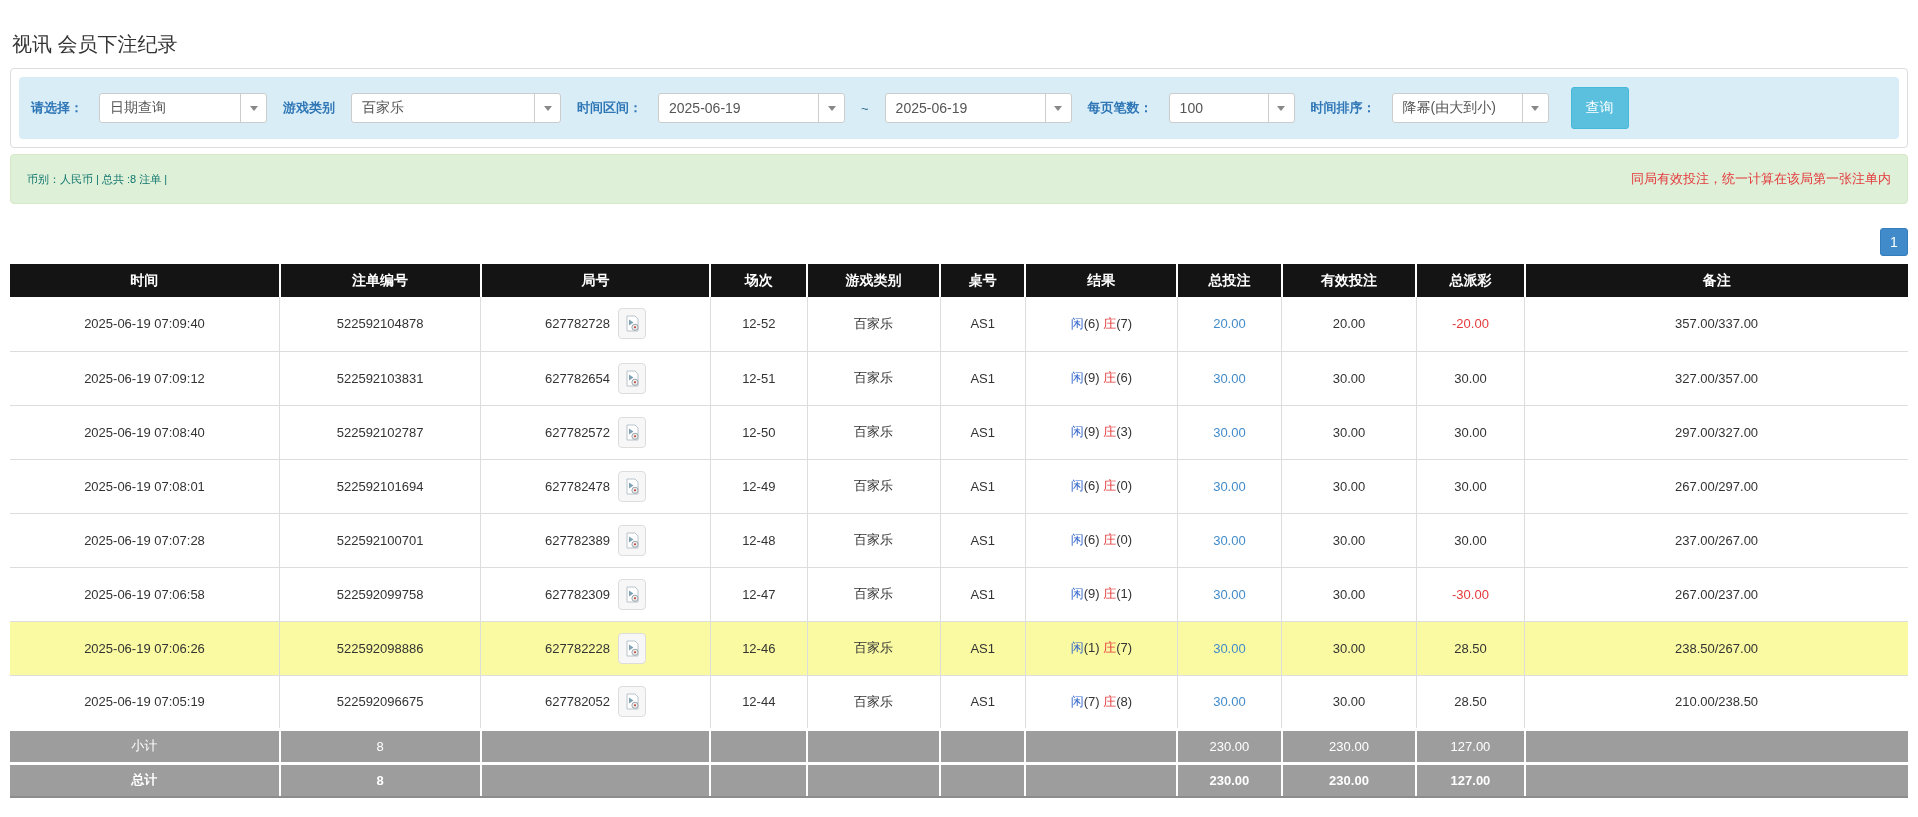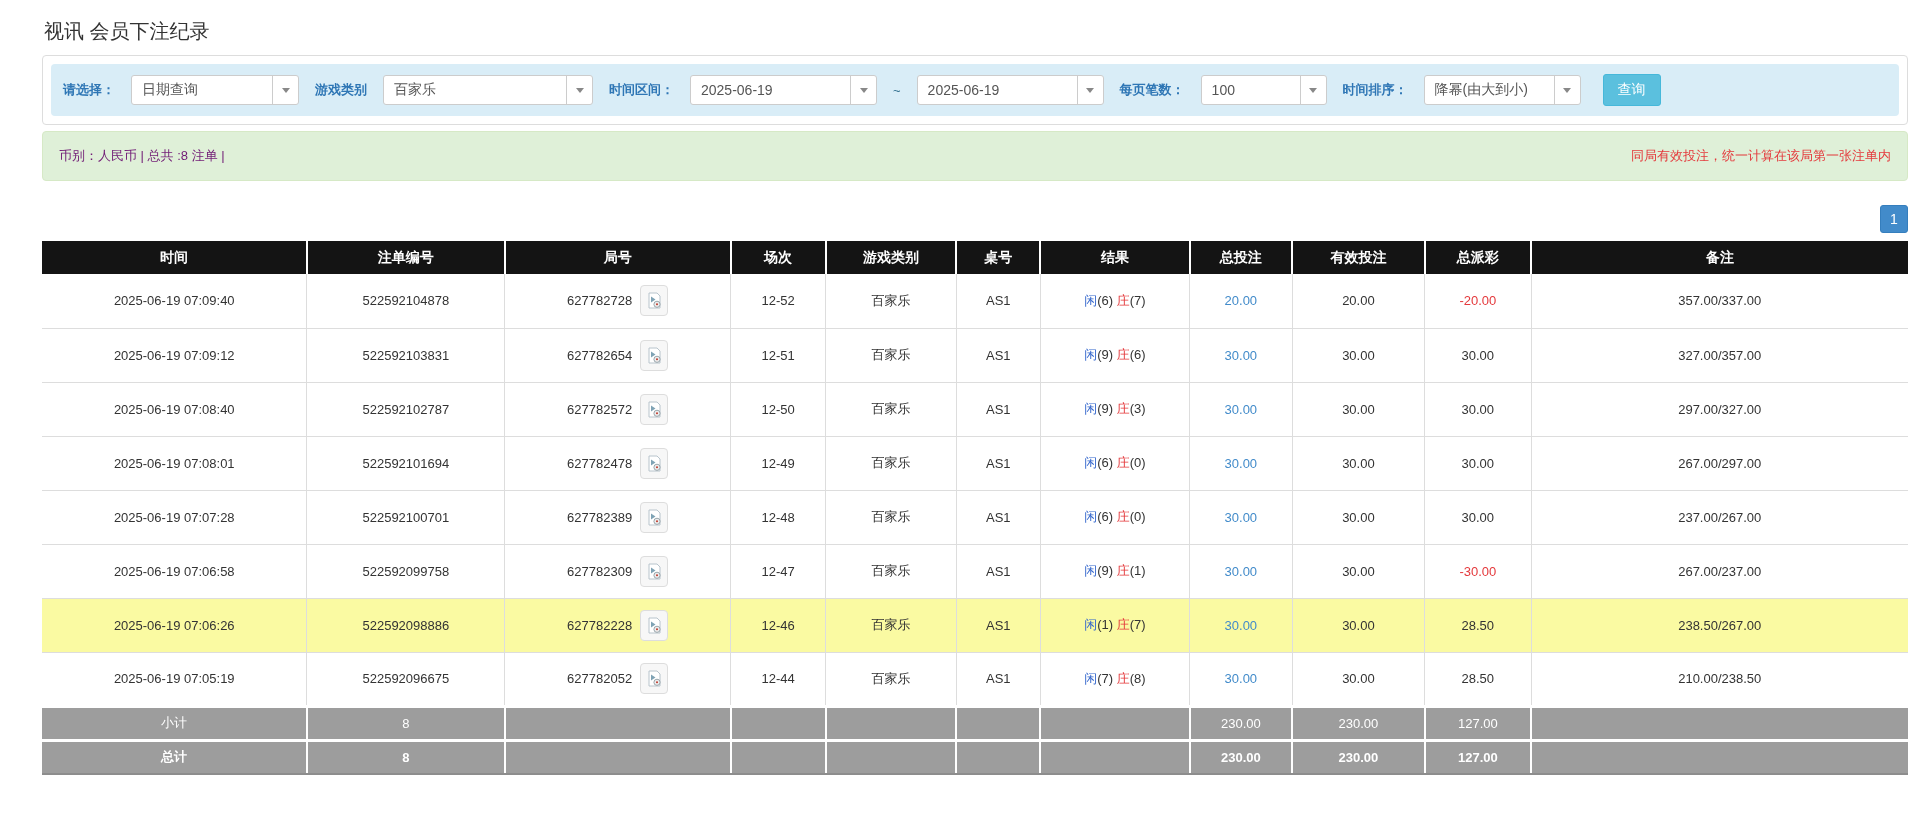--- a/index.html
+++ b/index.html
@@ -1,44 +1,44 @@
 <!DOCTYPE html>
 <html><head>
 <meta charset="utf-8">
 <style>
   * { box-sizing: border-box; margin: 0; padding: 0; }
   html,body { width: 1918px; height: 817px; background: #fff;
     font-family: "Liberation Sans", "DejaVu Sans", sans-serif; color: #333; }
-  .page { padding: 4px 10px; margin-left: 32px; }
+  .page { padding: 17px 10px; }
 
   .title { font-size: 20px; font-weight: 400; color: #333; padding: 14px 2px 10px 2px; }
 
   .panel { border: 1px solid #ddd; border-radius: 4px; padding: 8px; background: #fff; }
   .filter-bar { background: #d9edf7; border-radius: 4px; padding: 10px 12px;
     display: flex; align-items: center; gap: 16px; }
   .flabel { color: #2e76b5; font-weight: bold; font-size: 13px; white-space: nowrap; }
   .tilde { color: #31708f; font-size: 13px; }
   .select { background: #fff; border: 1px solid #ccc; border-radius: 3px; height: 30px;
     display: flex; align-items: center; justify-content: space-between;
     font-size: 14px; color: #555; cursor: pointer; }
   .sel-text { padding: 0 10px; white-space: nowrap; overflow: hidden; }
   .sel-arrow { width: 26px; align-self: stretch; border-left: 1px solid #ccc;
     display: flex; align-items: center; justify-content: center; }
   .caret { width: 0; height: 0; border-left: 4px solid transparent;
     border-right: 4px solid transparent; border-top: 5px solid #888; }
   .w168 { width: 168px; text-align: center; } .w210 { width: 210px; } .w187 { width: 187px; }
   .w126 { width: 126px; } .w190 { width: 157px; }
   .btn-query { background: #5bc0de; color: #fff; border: 1px solid #46b8da;
-    border-radius: 3px; height: 32px; padding: 0 14px; font-size: 14px;
+    border-radius: 3px; height: 42px; padding: 0 14px; font-size: 14px;
     cursor: pointer; margin-left: 6px; font-family: inherit; }
 
   .summary-bar { background: #dff0d8; border: 1px solid #d6e9c6; border-radius: 4px;
     margin-top: 6px; padding: 15px 16px; display: flex; justify-content: space-between;
     align-items: center; }
-  .summary-left { color: #701a75; font-size: 13px; }
+  .summary-left { color: #0f766e; font-size: 11px; }
   .summary-right { color: #e4393c; font-size: 13px; }
 
   .pager { display: flex; justify-content: flex-end; margin: 24px 0 8px 0; }
   .page-btn { min-width: 28px; height: 28px; background: #428bca; color: #fff;
     border: 1px solid #357ebd; border-radius: 3px; font-size: 14px; cursor: pointer;
     font-family: inherit; }
 
   table.records { width: 100%; border-collapse: collapse; table-layout: fixed; }
   thead th { background: #141414; color: #fff; font-size: 14px; font-weight: bold;
     height: 33px; border-left: 2px solid #fff; text-align: center; }

